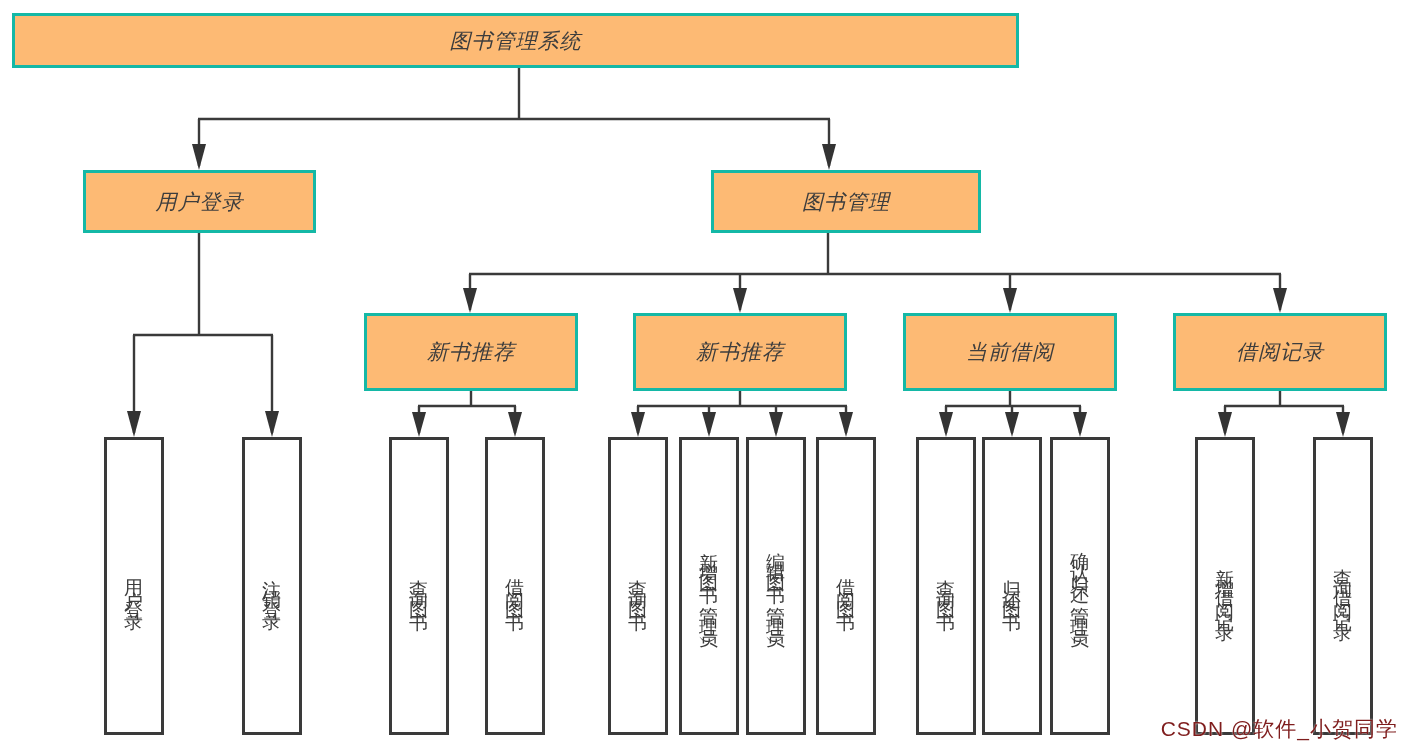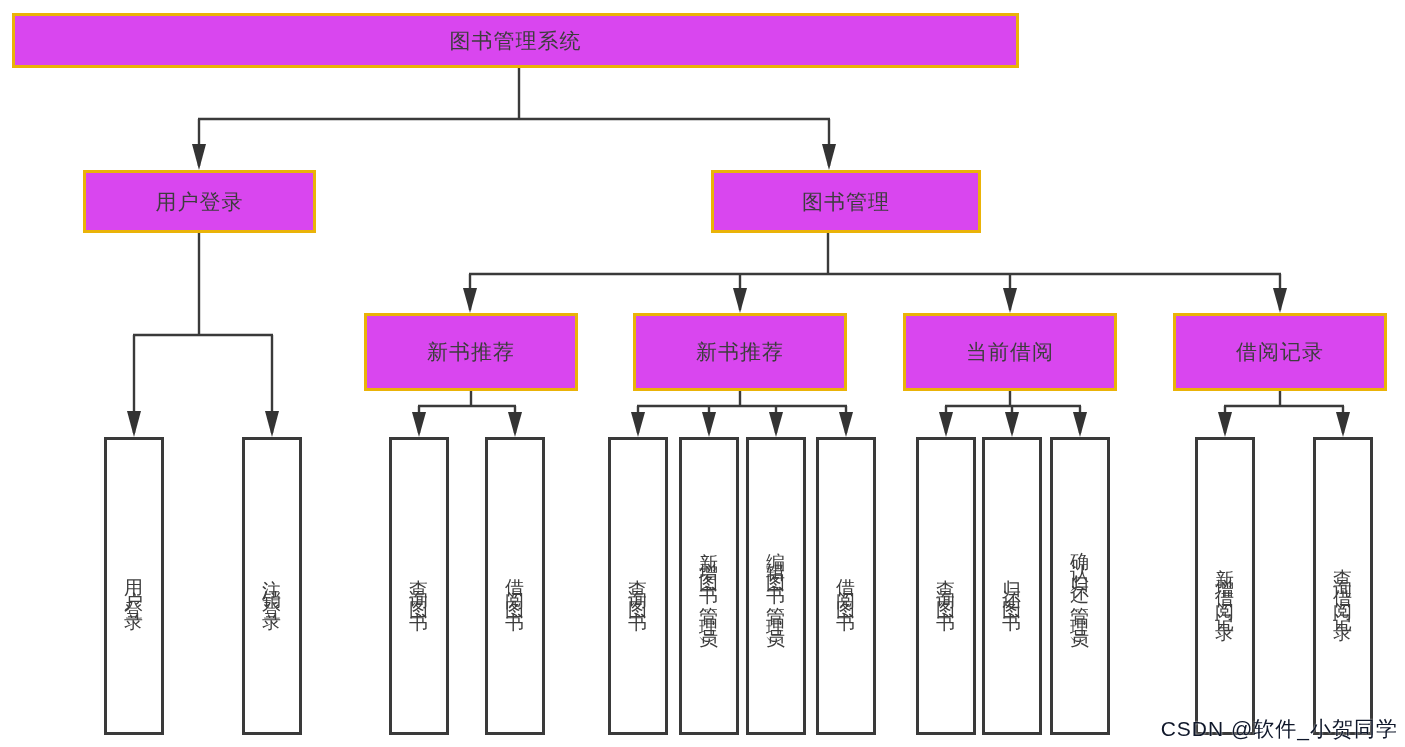--- a/index.html
+++ b/index.html
@@ -14,25 +14,26 @@
     position: absolute; left: 0; top: 0;
     width: 1405px; height: 747px;
     background: #ffffff;
   }
   svg.wires { position: absolute; left: 0; top: 0; z-index: 1; }
   svg.wires line { stroke: #3a3a3a; stroke-width: 2.4; }
   svg.wires polygon { fill: #333333; stroke: none; }
 
   .node {
     position: absolute;
-    background: #d946ef;
-    border: 2px solid #eab308;
+    background: #fdba74;
+    border: 2px solid #14b8a6;
     display: flex; align-items: center; justify-content: center;
     color: #3d3d3d;
     z-index: 2;
+    font-style: italic;
   }
   .node-root {
     left: 12px; top: 13px; width: 1007px; height: 55px;
     border-width: 3px; font-size: 21px; letter-spacing: 1px;
   }
   .node-l2 { top: 170px; height: 63px; font-size: 21px; letter-spacing: 1px; border-width: 3px; }
   .node-l2a { left: 83px;  width: 233px; }
   .node-l2b { left: 711px; width: 270px; }
   .node-l3 { top: 313px; height: 78px; width: 214px; font-size: 21px; letter-spacing: 1px; border-width: 3px; }
   .node-l3a { left: 364px; }
@@ -54,21 +55,21 @@
     font-size: 19px;
     letter-spacing: 11px;
     color: #3d3d3d;
     white-space: nowrap;
     line-height: 1;
   }
   .watermark {
     position: absolute;
     right: 7px; bottom: 4px;
     font-size: 21px;
-    color: #0f172a;
+    color: #7f1d1d;
     letter-spacing: 1px;
     z-index: 3;
     text-shadow: 0 0 2px #ffffff;
   }
 </style>
 </head>
 <body>
 
 <div class="canvas">
 

